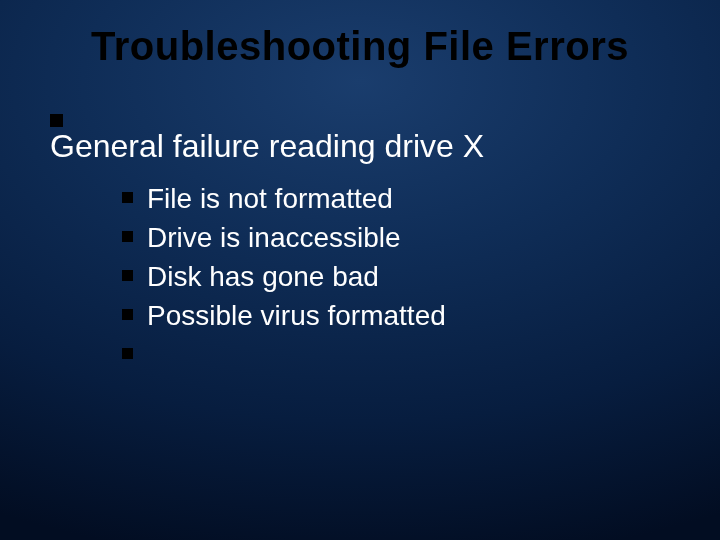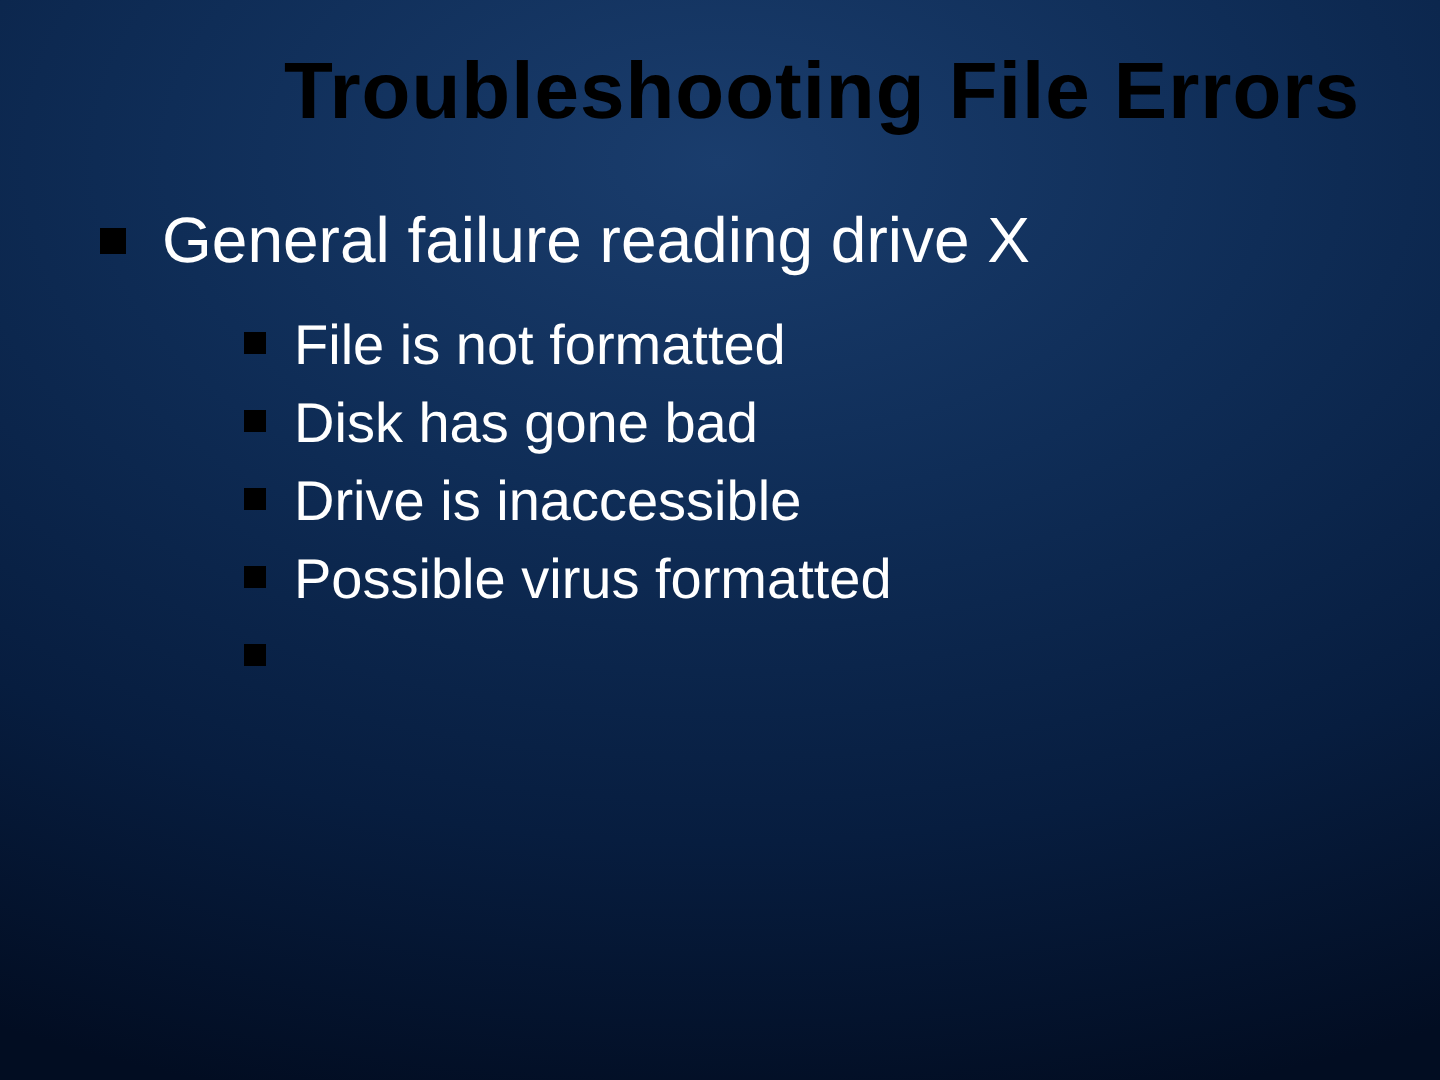--- a/index.html
+++ b/index.html
@@ -15,30 +15,31 @@
     height: 540px;
     background: radial-gradient(ellipse 110% 90% at 50% 15%, #1a3d6d 0%, #0f2d57 35%, #071d3f 70%, #020d22 100%);
     box-sizing: border-box;
     padding: 18px 40px 40px 40px;
     position: relative;
   }
   .title {
     color: #000000;
     font-size: 40px;
     font-weight: bold;
-    text-align: right;
+    text-align: center;
     letter-spacing: 0.5px;
     margin-bottom: 32px;
     margin-top: 6px;
   }
   .lvl1 {
     display: flex;
     align-items: flex-start;
     margin-left: 10px;
     margin-bottom: 16px;
+    flex-direction: column;
   }
   .lvl1 .bullet {
     width: 13px;
     height: 13px;
     background: #000000;
     margin-top: 13px;
     margin-right: 18px;
     flex-shrink: 0;
   }
   .lvl1 .text {
@@ -80,25 +81,25 @@
     <div class="text">General failure reading drive X</div>
   </div>
 
   <div class="lvl2-container">
     <div class="lvl2">
       <div class="bullet"></div>
       <div class="text">File is not formatted</div>
     </div>
     <div class="lvl2">
       <div class="bullet"></div>
-      <div class="text">Disk has gone bad</div>
+      <div class="text">Drive is inaccessible</div>
     </div>
     <div class="lvl2">
       <div class="bullet"></div>
-      <div class="text">Drive is inaccessible</div>
+      <div class="text">Disk has gone bad</div>
     </div>
     <div class="lvl2">
       <div class="bullet"></div>
       <div class="text">Possible virus formatted</div>
     </div>
     <div class="lvl2">
       <div class="bullet"></div>
     </div>
   </div>
 

